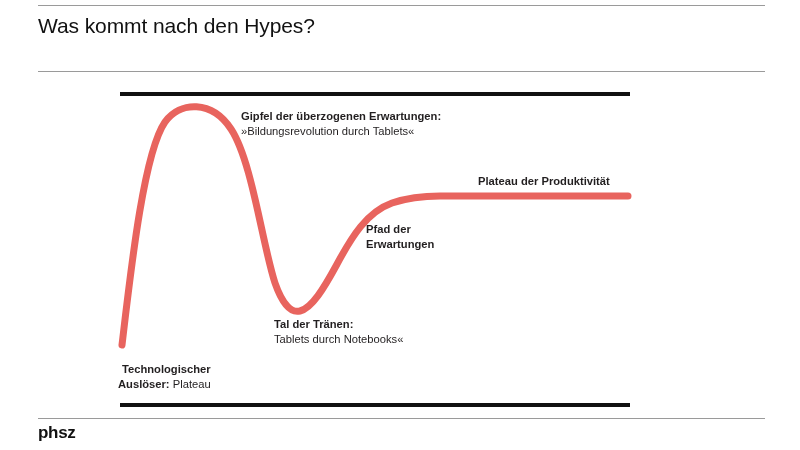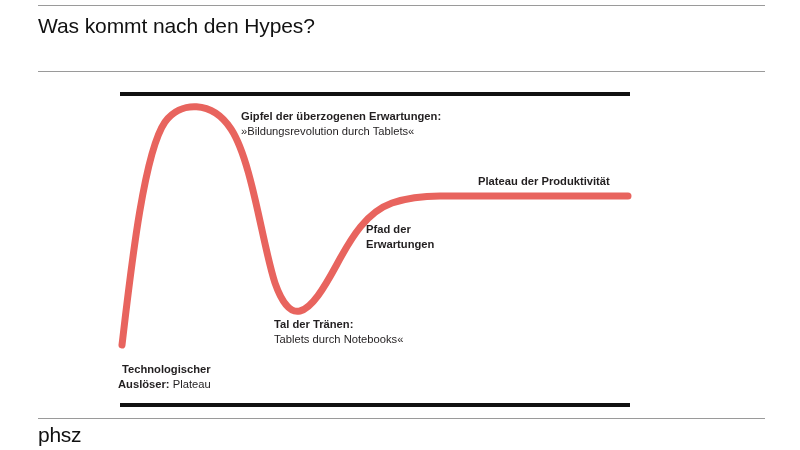--- a/index.html
+++ b/index.html
@@ -87,22 +87,22 @@
   .annot-plateau  { left: 478px; top: 174px; }
   .annot-path     { left: 366px; top: 222px; }
   .annot-trough   { left: 274px; top: 317px; }
   .annot-trigger  { left: 118px; top: 362px; text-align: right; }
 
   
   .logo {
     position: absolute;
     left: 38px;
     top: 423px;
-    font-size: 21px;
-    font-weight: normal;
+    font-size: 17px;
+    font-weight: bold;
     letter-spacing: -0.3px;
     color: #111111;
     text-align: center;
   }
 </style>
 </head>
 <body>
 
 <div class="slide">
 

